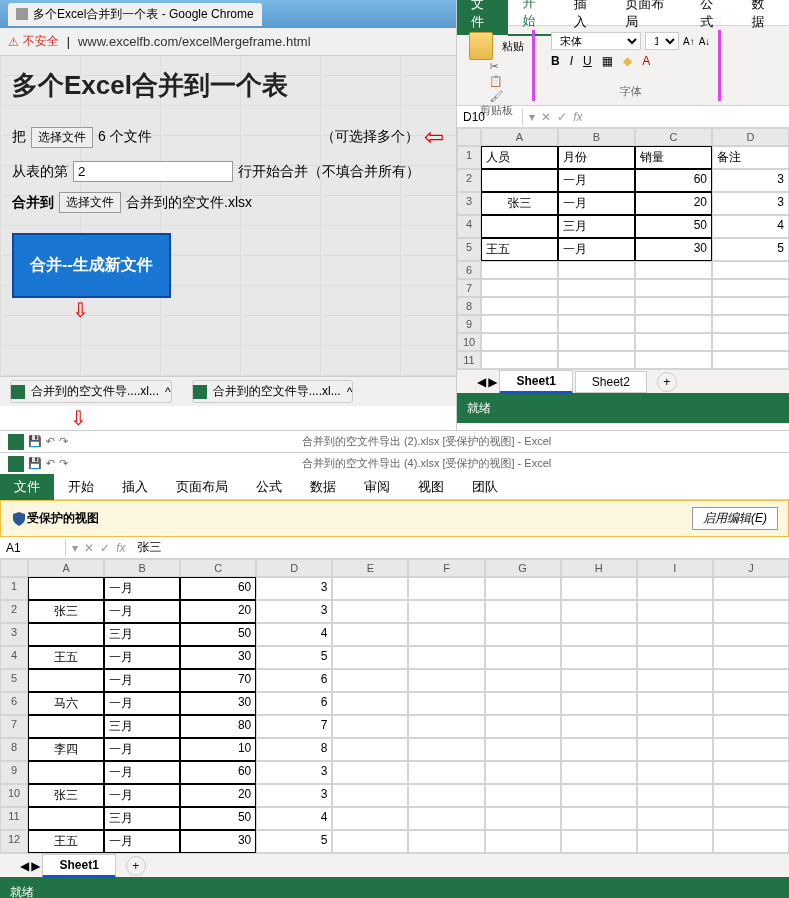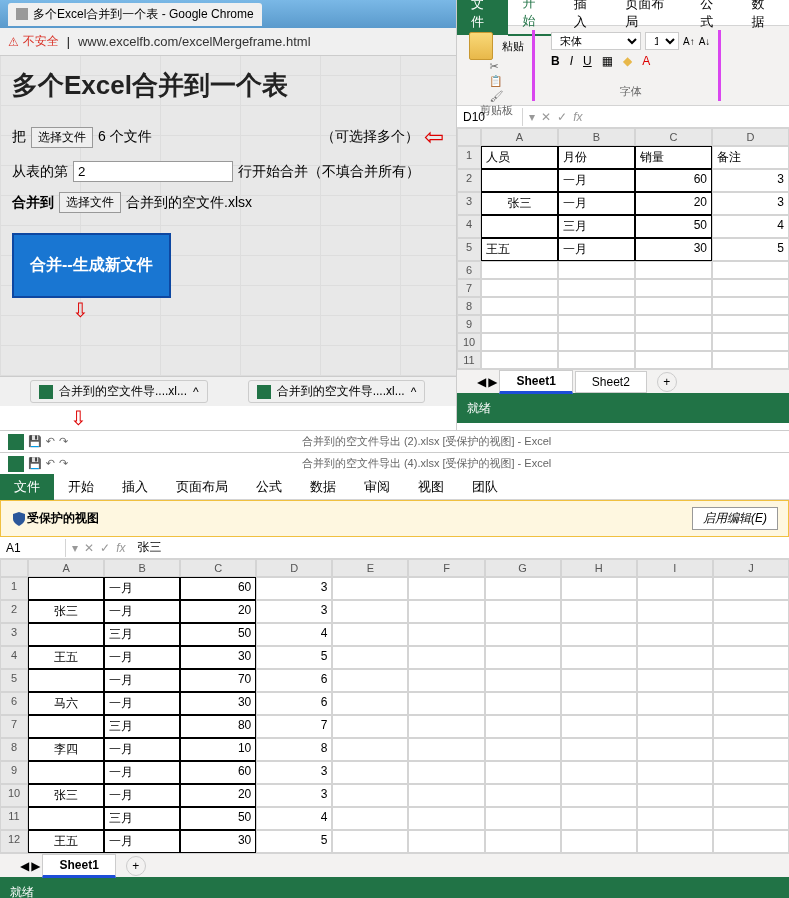--- a/index.html
+++ b/index.html
@@ -15,21 +15,21 @@
     
     .webpage { background: #e8e8e8; padding: 12px; min-height: 320px; background-image: repeating-linear-gradient(0deg, #ddd 0, #ddd 1px, transparent 1px, transparent 30px), repeating-linear-gradient(90deg, #ddd 0, #ddd 1px, transparent 1px, transparent 80px); }
     .webpage h1 { font-size: 26px; font-weight: bold; margin-bottom: 20px; color: #222; }
     .form-row { margin: 10px 0; display: flex; align-items: center; gap: 5px; font-size: 14px; }
     .file-btn { background: #efefef; border: 1px solid #999; padding: 1px 6px; font-size: 12px; }
     .form-input { border: 1px solid #999; padding: 2px 4px; width: 160px; }
     .merge-btn { background: #1976d2; color: #fff; border: 2px solid #0d47a1; padding: 20px 16px; font-size: 16px; font-weight: bold; margin-top: 10px; }
     .red-arrow { color: #d00; font-size: 24px; }
     
     .download-bar { background: #f0f0f0; border-top: 1px solid #ccc; height: 30px; display: flex; align-items: center; padding: 0 10px; gap: 20px; }
-    .download-item { display: flex; align-items: center; gap: 6px; border: 1px solid #ccc; padding: 2px 8px; border-radius: 3px; font-size: 12px; margin-left: 20px; }
+    .download-item { display: flex; align-items: center; gap: 6px; border: 1px solid #ccc; padding: 2px 0; border-radius: 3px; font-size: 12px; }
     .excel-icon-small { width: 14px; height: 14px; background: #217346; }
     
     
     .excel-titlebar { background: #fff; height: 22px; display: flex; align-items: center; padding: 0 8px; gap: 4px; font-size: 11px; color: #666; border-top: 1px solid #ccc; }
     
     .excel-ribbon-tabs { display: flex; align-items: center; height: 26px; background: #fff; border-bottom: 1px solid #d4d4d4; }
     .ribbon-tab { padding: 4px 14px; font-size: 13px; cursor: pointer; }
     .ribbon-tab.file { background: #217346; color: #fff; }
     .ribbon-tab.active { border-bottom: 2px solid #217346; color: #217346; }
     

